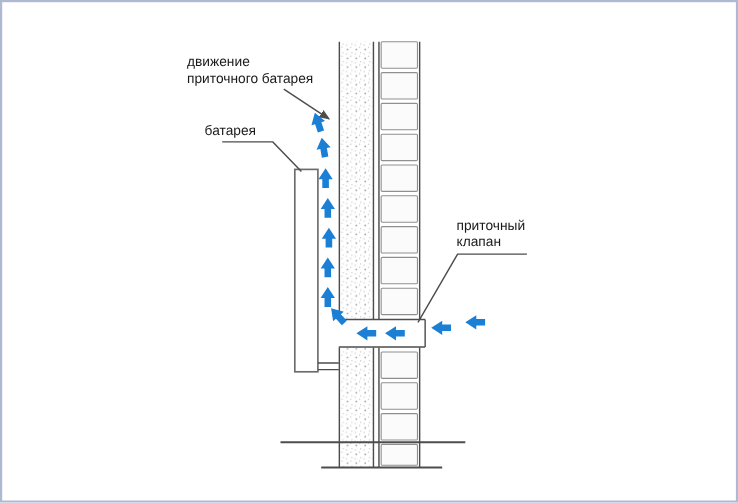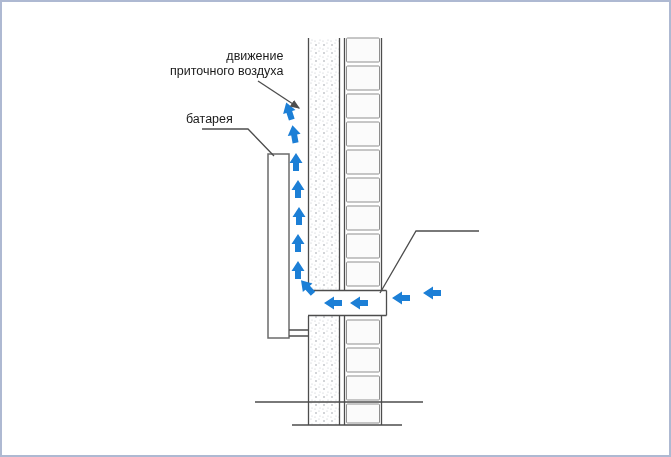--- a/index.html
+++ b/index.html
@@ -102,23 +102,27 @@
       <use href="#arr" class="arrow" transform="translate(430,291) rotate(-90)"></use>
     </g>
 
     <g>
       <path class="ink" d="M256,79 L297,106" marker-end="url(#ah)"></path>
       <path class="ink" d="M200,127 H246 L272,154"></path>
       <path class="ink" d="M477,229 H414 L378,291"></path>
     </g>
   </svg>
 
-  <div class="lbl" style="left:168px;top:47px;text-align:right;">
+  <div class="lbl" style="left:168px;top:47px;">
     <div>движение</div>
-    <div>приточного воздуха</div>
+    <div>приточного батарея</div>
   </div>
 
   <div class="lbl" style="left:184px;top:110px;">
     <div>батарея</div>
   </div>
 
+  <div class="lbl" style="left:413px;top:196px;">
+    <div>приточный</div>
+    <div>клапан</div>
+  </div>
 
 </div>
 
 </body></html>

